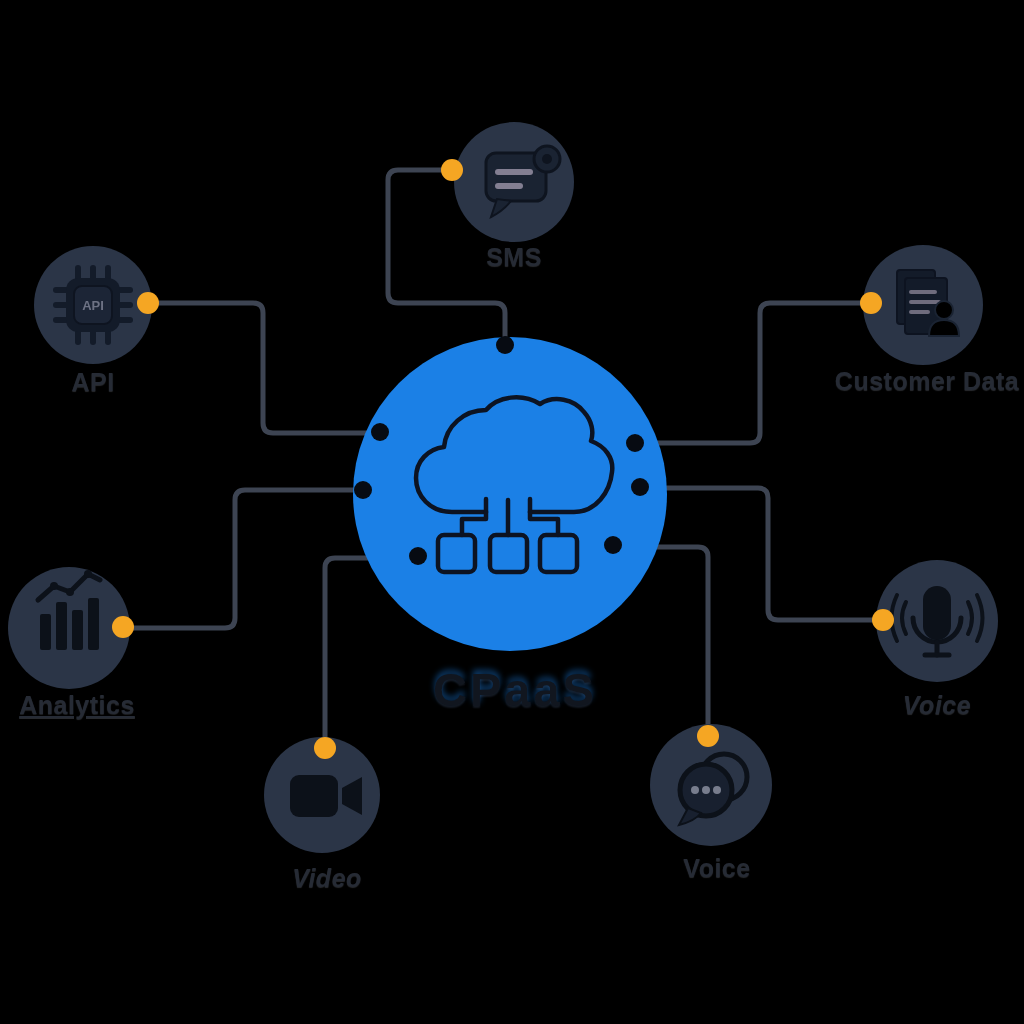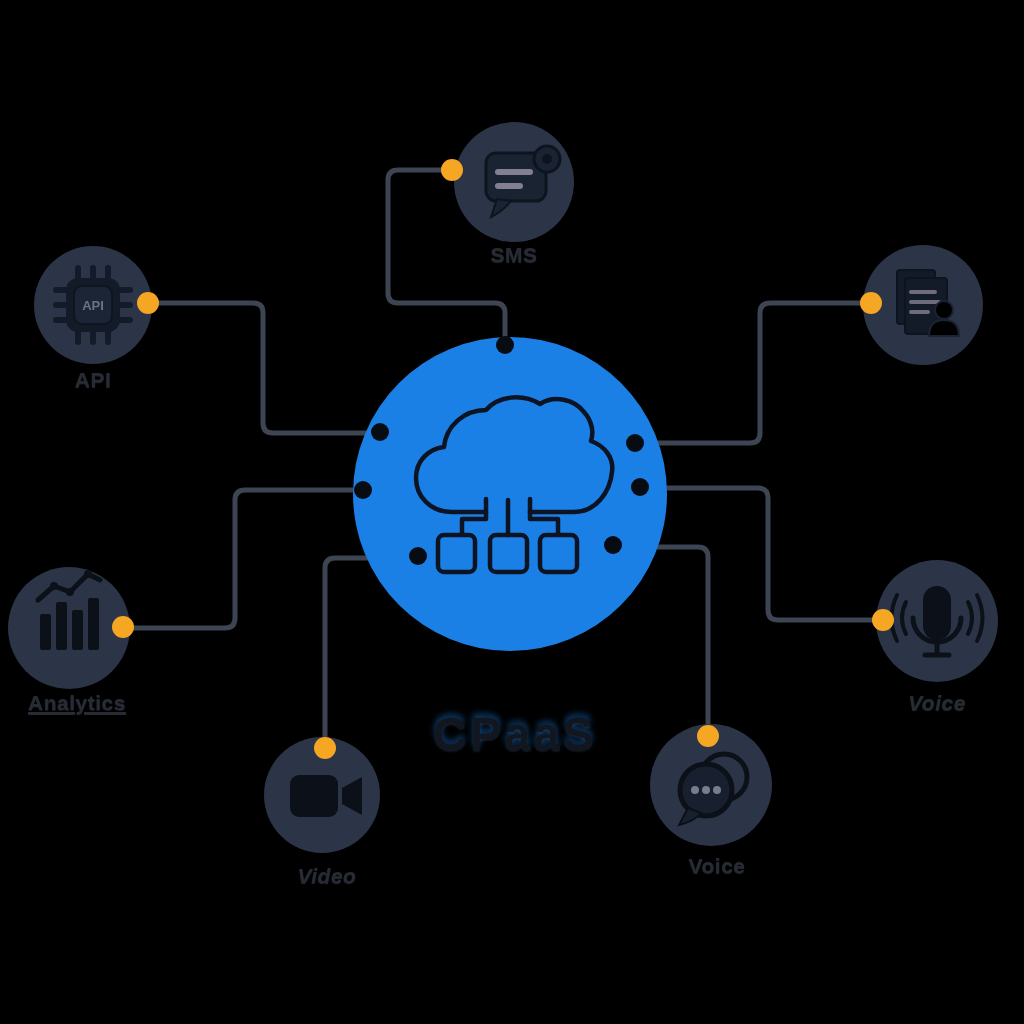--- a/index.html
+++ b/index.html
@@ -3,30 +3,29 @@
 <meta charset="utf-8">
 <style>
   html,body { margin:0; padding:0; background:#000; }
   .canvas {
     position:relative; width:1024px; height:1024px; background:#000;
     font-family:"Liberation Sans", sans-serif; overflow:hidden;
   }
   .layer { position:absolute; left:0; top:0; }
   .node-label {
     position:absolute; transform:translateX(-50%);
-    font-weight:bold; font-size:21px; color:#262b35; white-space:nowrap;
+    font-weight:bold; font-size:25px; color:#262b35; white-space:nowrap;
     text-shadow:0 1px 1px rgba(145,150,165,0.28), 0 -1px 2px rgba(0,0,0,0.9);
     letter-spacing:0.5px;
   }
   .hub-label {
     position:absolute; transform:translateX(-50%);
     font-weight:bold; font-size:47px; letter-spacing:3px; color:#11161f;
     text-shadow:0 -4px 6px rgba(27,128,230,0.5), 0 2px 2px rgba(70,75,95,0.3);
     white-space:nowrap;
-    margin-top:44px;
   }
 </style>
 </head>
 <body>
 
 <div class="canvas">
 
   <svg class="layer" width="1024" height="1024" viewBox="0 0 1024 1024">
 
     <g stroke="#3d4452" stroke-width="5" fill="none" stroke-linecap="round" stroke-linejoin="round">
@@ -171,17 +170,18 @@
         <circle cx="717" cy="790" r="4" fill="#787d8d"></circle>
       </g>
       <circle cx="708" cy="736" r="11" fill="#f5a623"></circle>
     </g>
   </svg>
 
   <div class="hub-label" style="left:515px; top:662px;">CPaaS</div>
 
   <div class="node-label" style="left:514px; top:243px;">SMS</div>
   <div class="node-label" style="left:93px;  top:368px;">API</div>
+  <div class="node-label" style="left:927px; top:367px;">Customer Data</div>
   <div class="node-label" style="left:77px;  top:691px;text-decoration:underline;">Analytics</div>
   <div class="node-label" style="left:937px; top:691px;font-style:italic;">Voice</div>
   <div class="node-label" style="left:327px; top:864px;font-style:italic;">Video</div>
   <div class="node-label" style="left:717px; top:854px;">Voice</div>
 </div>
 
 </body></html>

